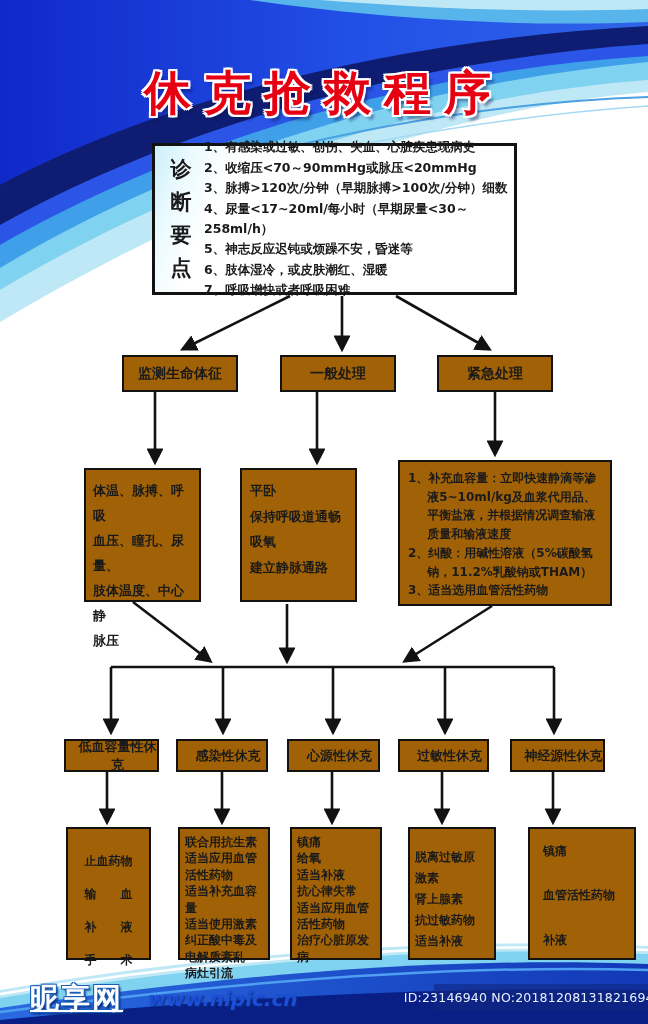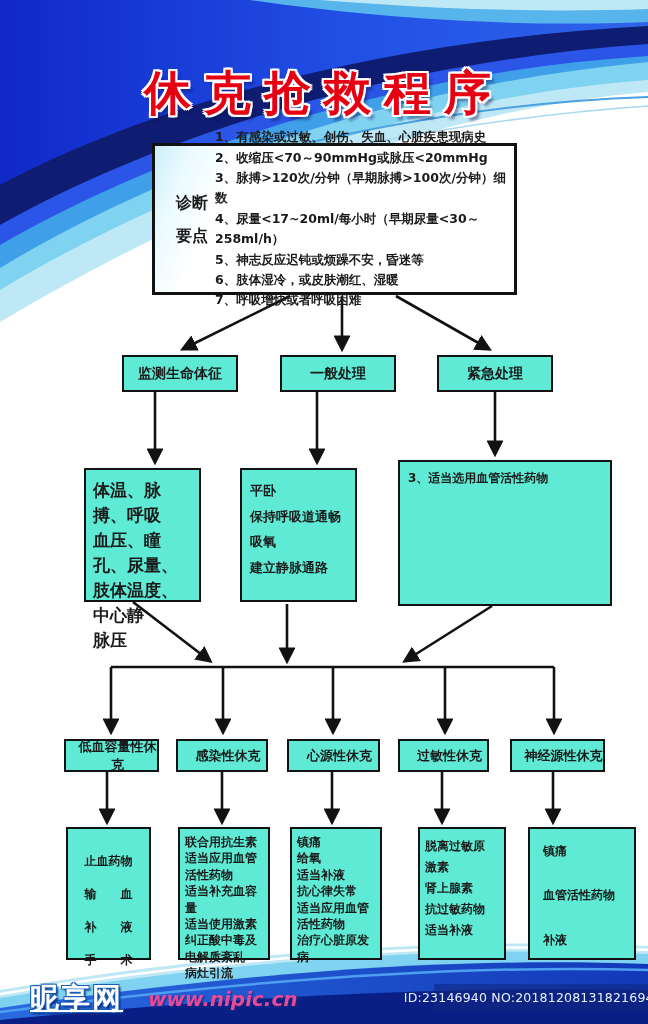--- a/index.html
+++ b/index.html
@@ -13,62 +13,62 @@
     position:absolute;top:62px;left:0;width:648px;margin:0;
     text-align:center;font-family:"DejaVu Serif","Liberation Serif",serif;
     font-size:47px;font-weight:700;letter-spacing:13px;color:#e60012;
     text-shadow:
       -2px -2px 0 #fff, 2px -2px 0 #fff, -2px 2px 0 #fff, 2px 2px 0 #fff,
       -2px 0 0 #fff, 2px 0 0 #fff, 0 -2px 0 #fff, 0 2px 0 #fff,
       4px 5px 3px rgba(10,20,80,.45);
     z-index:5;
   }
 
-  .box{position:absolute;background:#5eead4;border:3px solid #121212;box-sizing:border-box;z-index:4;color:#1a1a1a;}
+  .box{position:absolute;background:#a16207;border:3px solid #121212;box-sizing:border-box;z-index:4;color:#1a1a1a;}
   .diag{left:152px;top:143px;width:365px;height:152px;display:flex;align-items:center;
         background:linear-gradient(112deg,#cdeef9 0%,#eafaff 9%,#ffffff 20%);}
-  .diag-label{width:34px;margin-left:20px;font-size:16px;font-weight:700;
+  .diag-label{width:34px;margin-left:9px;font-size:21px;font-weight:700;
         word-break:break-all;line-height:33px;text-align:center;}
   .diag-items{flex:1;font-size:12.5px;font-weight:700;line-height:20.4px;padding:2px 4px 2px 6px;}
 
   .step{height:37px;top:355px;font-size:14px;font-weight:700;text-align:center;
         display:flex;align-items:center;justify-content:center;border-width:2.5px;}
   #step1{left:122px;width:116px;}
   #step2{left:280px;width:116px;}
   #step3{left:437px;width:116px;}
 
   .tier2{border-width:2.5px;font-weight:700;}
-  #monitorBox{left:84px;top:468px;width:117px;height:134px;font-size:17px;padding:8px 5px 0 7px;line-height:25px;}
+  #monitorBox{left:84px;top:468px;width:117px;height:134px;font-size:13px;padding:8px 5px 0 7px;line-height:25px;}
   #generalBox{left:240px;top:468px;width:117px;height:134px;font-size:13px;padding:8px 12px 0 8px;line-height:25.5px;}
   #emergencyBox{left:398px;top:460px;width:214px;height:146px;font-size:12px;padding:7px 6px 0 8px;line-height:18.7px;}
   #emergencyBox .line{padding-left:1.6em;text-indent:-1.6em;}
 
   .type{top:739px;height:33px;font-size:13px;font-weight:700;text-align:center;
         display:flex;align-items:center;justify-content:center;border-width:2.5px;padding-left:12px;}
   #type1{left:64px;width:95px;}
   #type2{left:176px;width:92px;}
   #type3{left:287px;width:93px;}
   #type4{left:398px;width:91px;}
   #type5{left:510px;width:95px;}
 
   .treat{top:827px;height:133px;font-size:12px;font-weight:700;border-width:2.5px;line-height:16.4px;padding:5px 3px 0 5px;}
   #treat1{left:66px;width:85px;padding:16px;}
   #treat1 .line{line-height:33px;text-align:center;}
   #treat2{left:178px;width:92px;}
   #treat3{left:290px;width:92px;}
-  #treat4{left:418px;width:88px;line-height:21px;padding-top:7px;}
+  #treat4{left:408px;width:88px;line-height:21px;padding-top:18px;}
   #treat5{left:528px;width:108px;padding:14px 4px 0 13px;}
   #treat5 .line{margin-bottom:28px;}
 
   #arrows{position:absolute;top:0;left:0;z-index:3;}
 
   .watermark{position:absolute;left:0;bottom:0;width:648px;height:52px;z-index:8;}
   .wm-logo{position:absolute;left:30px;top:7px;font-size:29px;font-weight:700;color:#ffffff;letter-spacing:2px;
         text-shadow:-1px -1px 0 #1d5fb8,1px -1px 0 #1d5fb8,-1px 1px 0 #1d5fb8,2px 2px 2px #0a2f80;text-decoration:underline;}
-  .wm-url{position:absolute;left:148px;top:15px;font-size:20px;font-weight:700;color:#ec4899;font-style:italic;
+  .wm-url{position:absolute;left:148px;top:15px;font-size:20px;font-weight:700;color:#1d4ed8;font-style:italic;
         text-shadow:1px 1px 2px #0a2f80;}
   .wm-strip{position:absolute;right:0;top:12px;width:214px;height:27px;background:rgba(16,40,130,.62);
         display:flex;align-items:center;justify-content:center;}
   .wm-id{font-size:12.5px;color:#e8f1ff;letter-spacing:.2px;white-space:nowrap;}
 </style>
 </head>
 <body>
 
 <div class="poster">
 
@@ -168,20 +168,22 @@
       <div class="line">肢体温度、中心静</div>
       <div class="line">脉压</div>
     </div>
   <div id="generalBox" class="box tier2">
       <div class="line">平卧</div>
       <div class="line">保持呼吸道通畅</div>
       <div class="line">吸氧</div>
       <div class="line">建立静脉通路</div>
     </div>
   <div id="emergencyBox" class="box tier2">
+      <div class="line">1、补充血容量：立即快速静滴等渗液5~10ml/kg及血浆代用品、平衡盐液，并根据情况调查输液质量和输液速度</div>
+      <div class="line">2、纠酸：用碱性溶液（5%碳酸氢钠，11.2%乳酸钠或THAM）</div>
       <div class="line">3、适当选用血管活性药物</div>
     </div>
 
   <div id="type1" class="box type">
       <span>低血容量性休克</span>
     </div>
   <div id="type2" class="box type">
       <span>感染性休克</span>
     </div>
   <div id="type3" class="box type">

